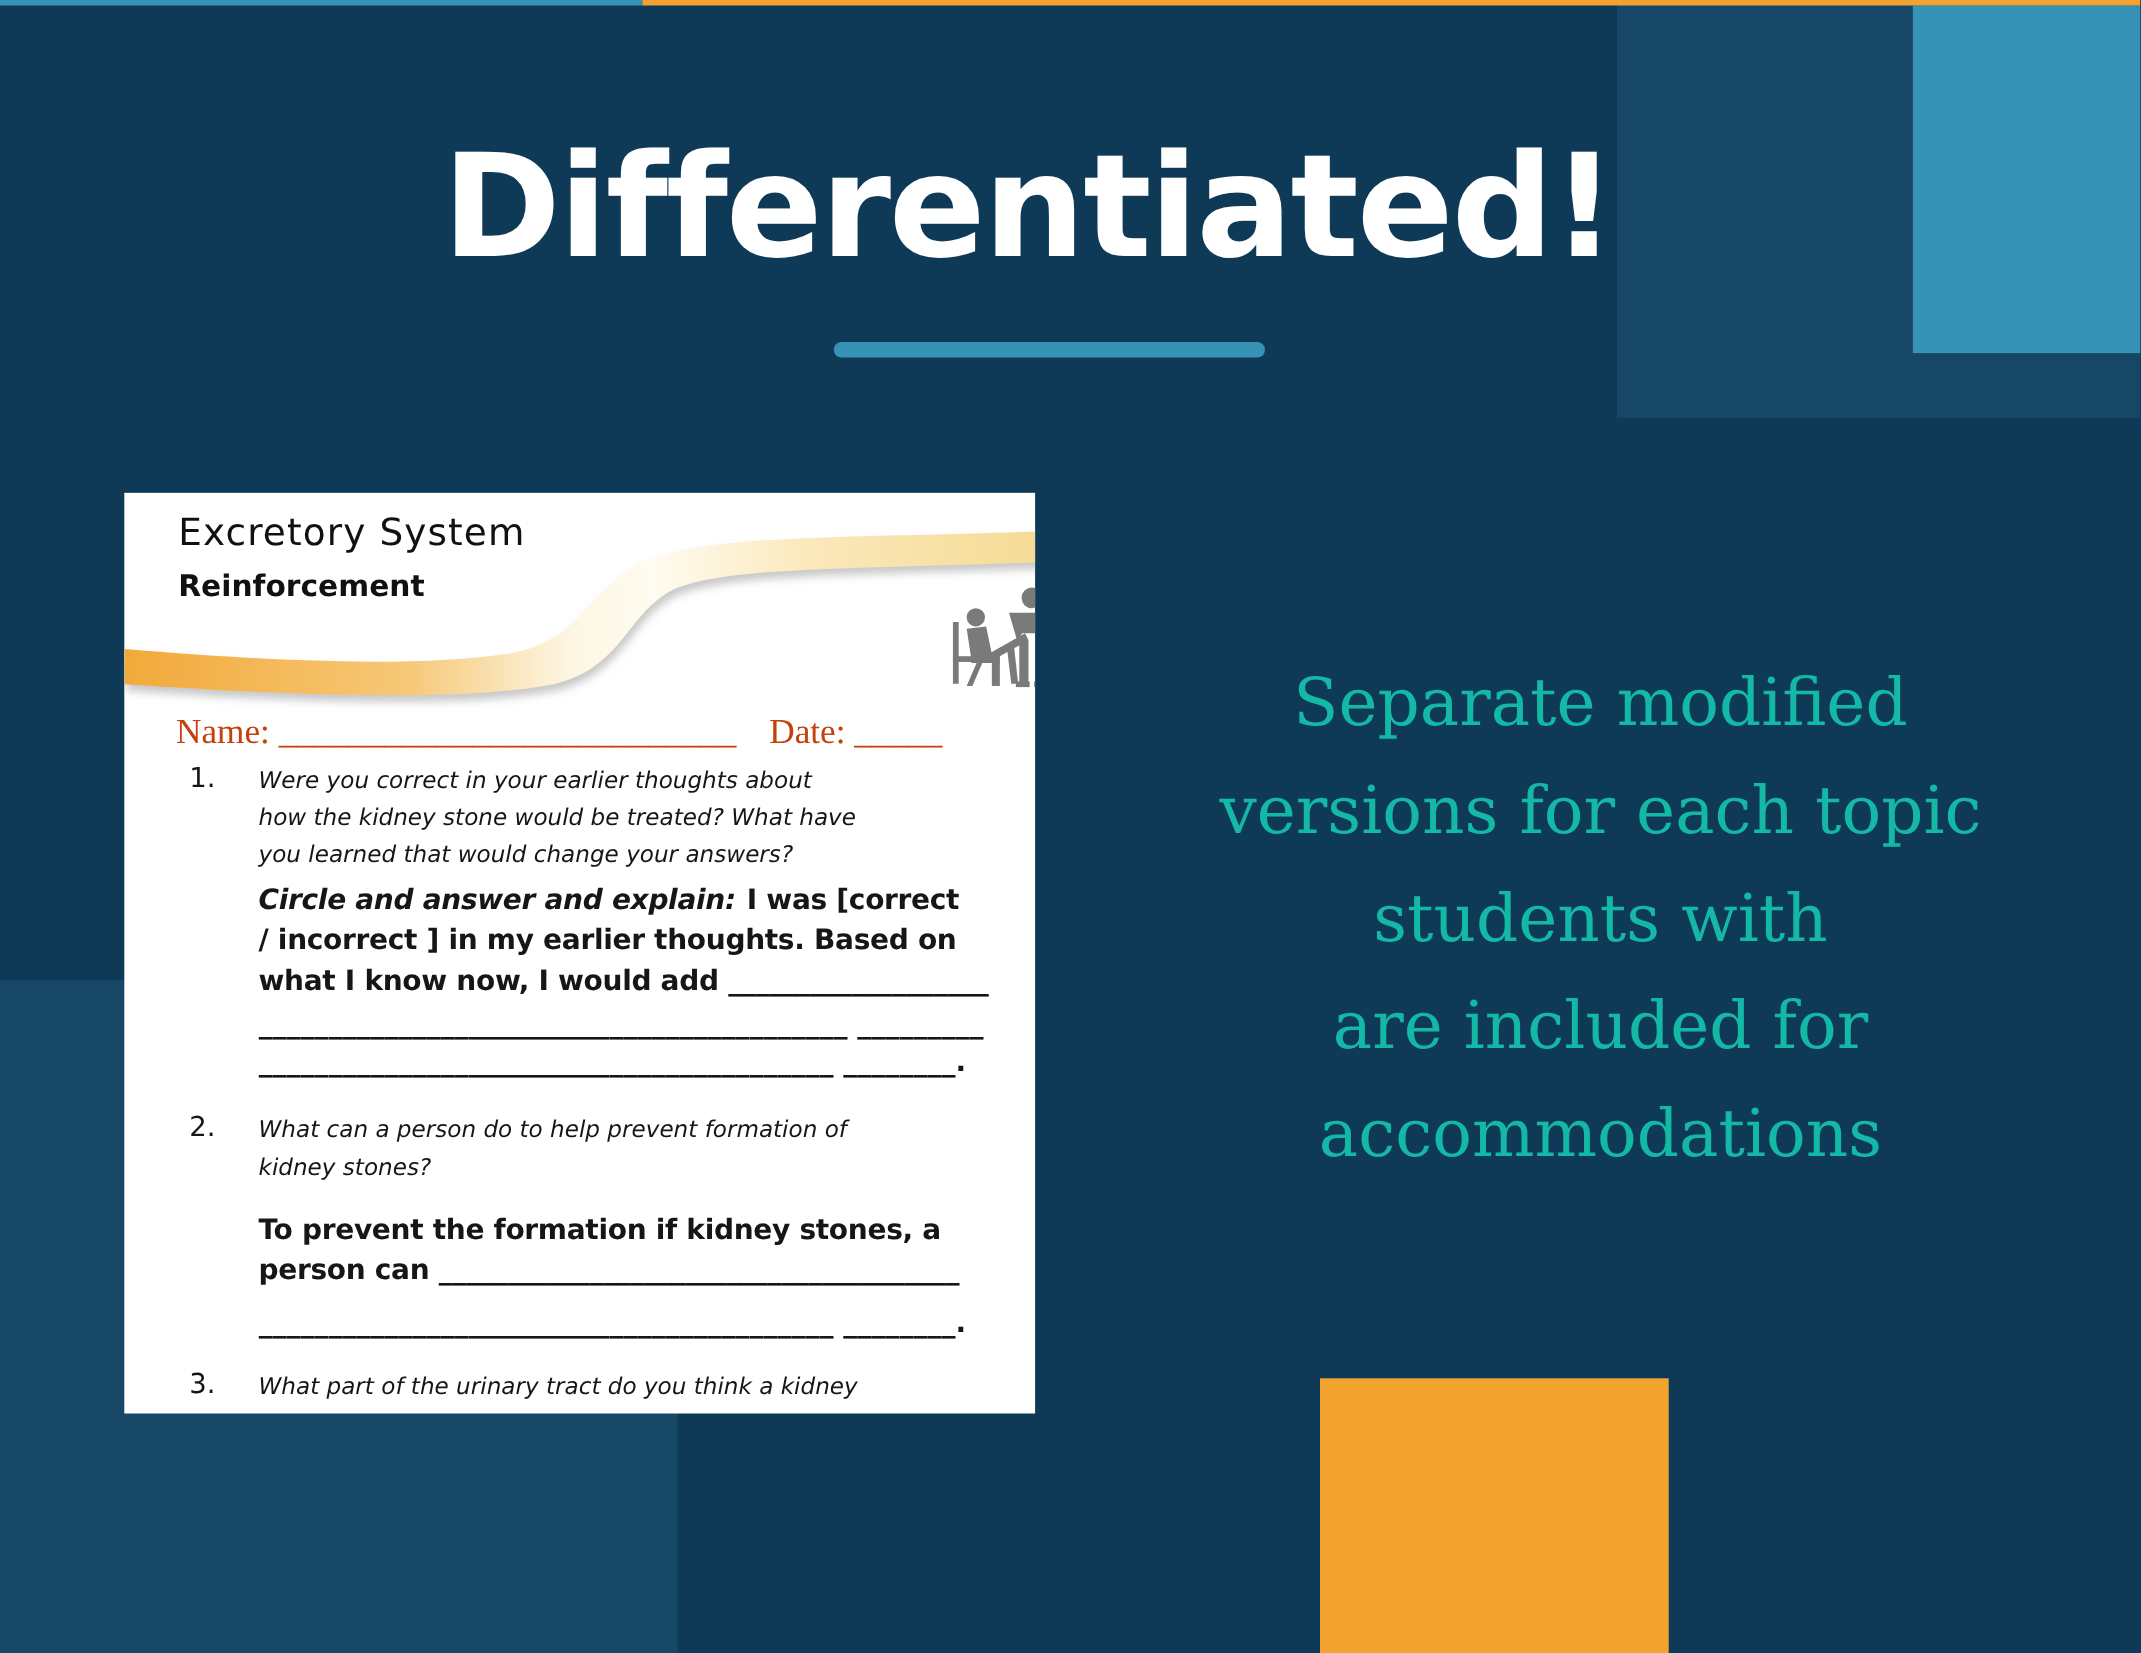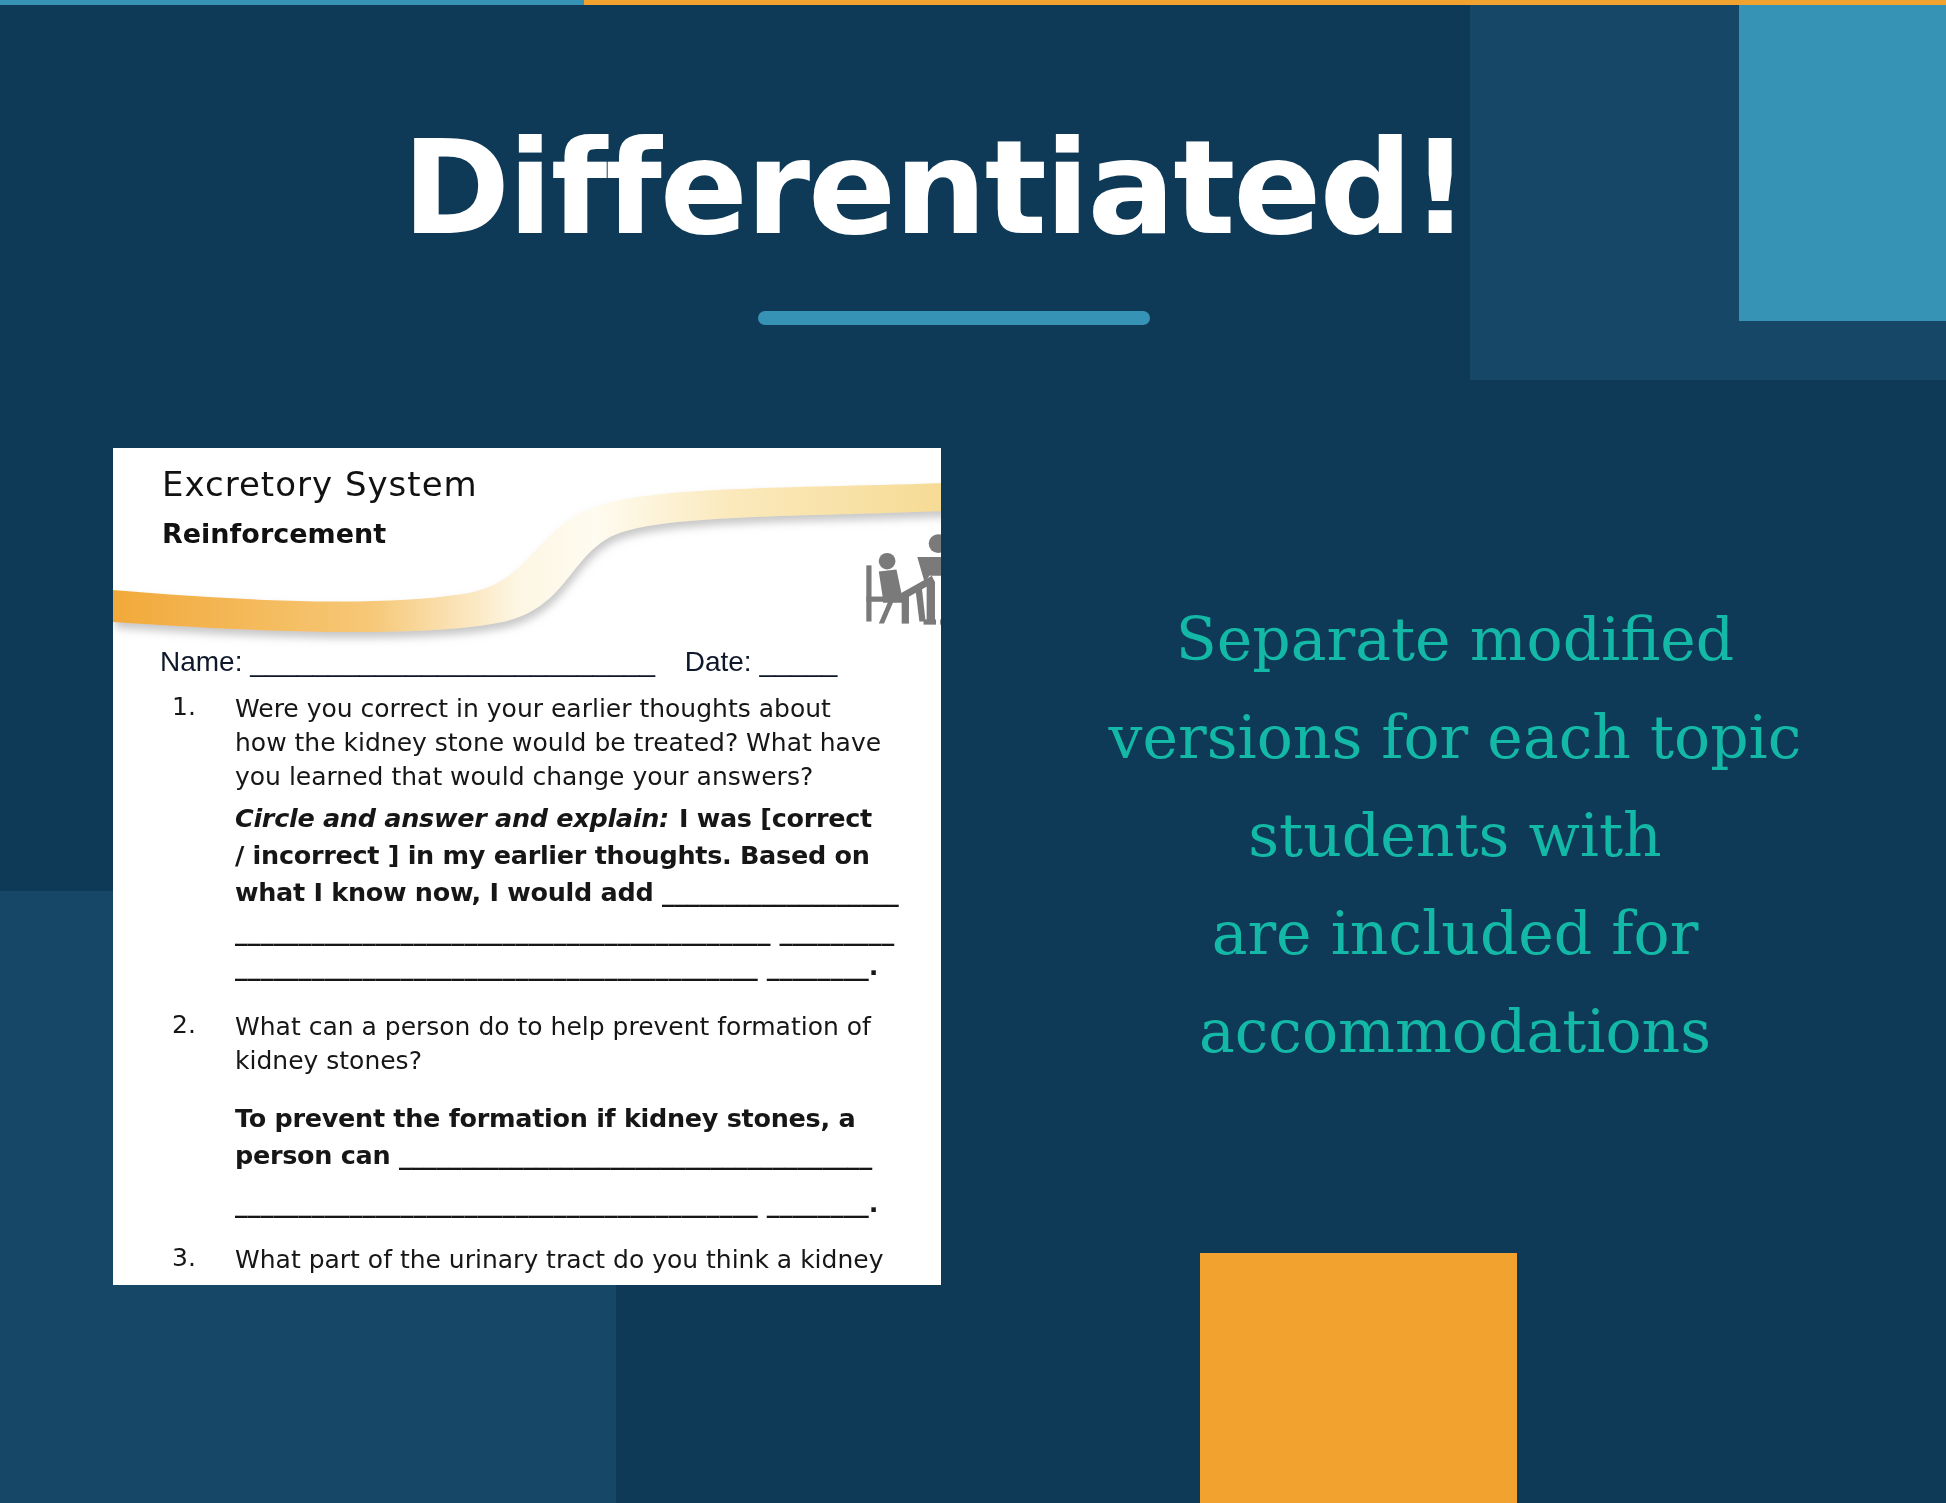--- a/index.html
+++ b/index.html
@@ -26,24 +26,24 @@
         color:#14b8a6;font-family:"DejaVu Serif",serif;font-size:60px;line-height:98px;}
 
   
   .sheet{position:absolute;left:113px;top:448px;width:828px;height:837px;
          background:#FFFFFF;overflow:hidden;color:#161616;}
   .sheet .abs{position:absolute;white-space:nowrap;}
   .ws-title{left:49px;top:16px;font-size:34px;letter-spacing:1px;color:#111;}
   .ws-subtitle{left:49px;top:70px;font-size:27px;font-weight:bold;color:#111;}
   .ws-swoosh{left:0;top:0;width:860px;height:240px;}
   .ws-icon{left:738px;top:82px;width:118px;height:104px;}
-  .ws-namerow{left:47px;top:198px;font-family:Liberation Sans, sans-serif;font-size:28px;color:#0f172a;}
+  .ws-namerow{left:47px;top:198px;font-family:Liberation Serif, serif;font-size:32px;color:#c2410c;}
   .ws-namerow .gap{display:inline-block;width:14px;}
   .qnum{font-size:25px;}
-  .qtext{font-size:25px;line-height:34px;}
+  .qtext{font-size:21px;line-height:34px;font-style:italic;}
   .atext{font-size:25.5px;line-height:37px;font-weight:bold;letter-spacing:-0.3px;}
   .atext .lead{font-style:italic;margin-right:10px;}
   .blanks{font-size:25.5px;line-height:35px;font-weight:bold;overflow:hidden;width:670px;}
   .q1-num{left:59px;top:244px;} .q1-text{left:122px;top:244px;}
   .a1-text{left:122px;top:352px;}
   .a1-blanks{left:122px;top:466px;}
   .q2-num{left:59px;top:562px;} .q2-text{left:122px;top:562px;}
   .a2-text{left:122px;top:652px;}
   .a2-blanks{left:122px;top:738px;}
   .q3-num{left:59px;top:795px;} .q3-text{left:122px;top:795px;}

